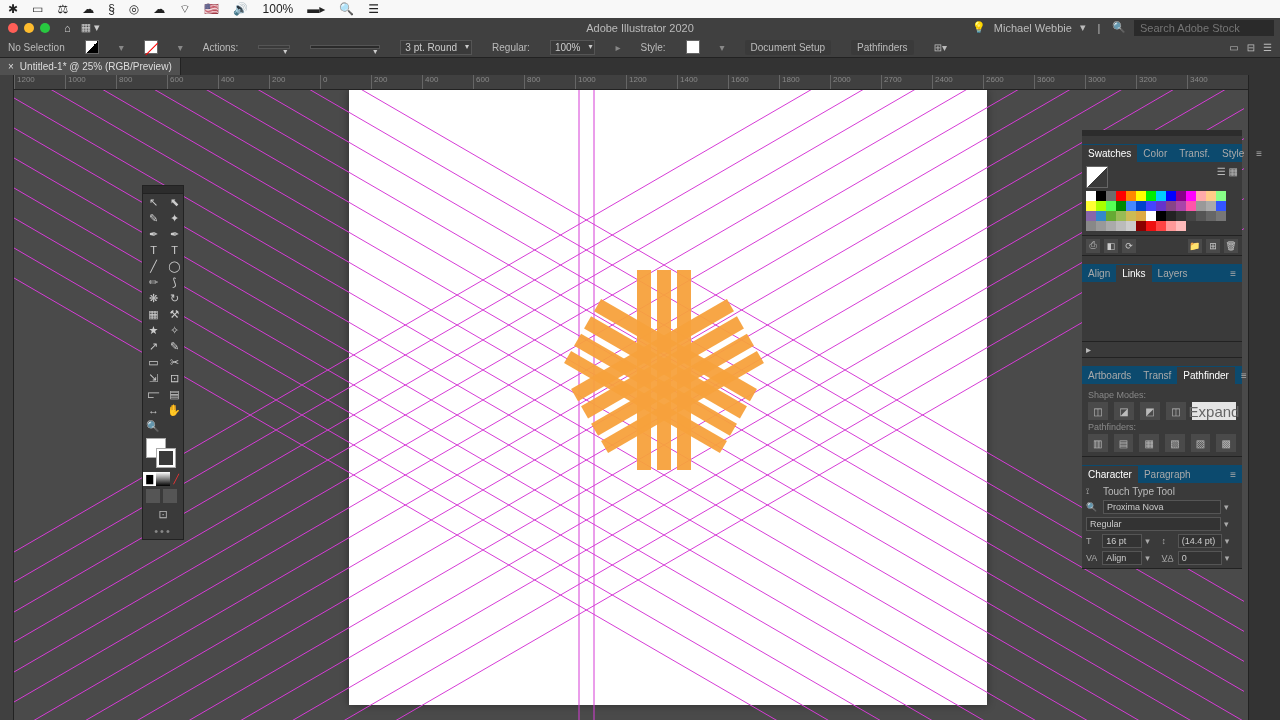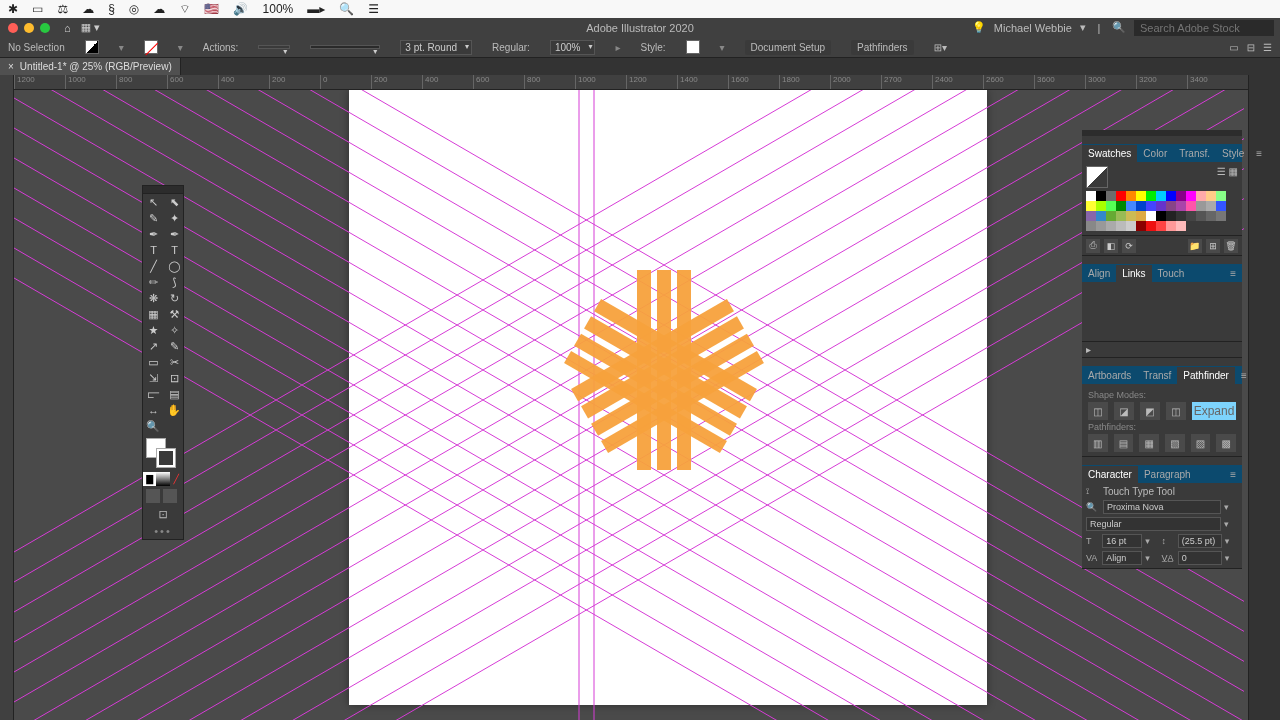--- a/index.html
+++ b/index.html
@@ -72,21 +72,21 @@
 .sw-grid { display:grid; grid-template-columns:repeat(14,10px); gap:0; }
 .sw-grid span { width:10px; height:10px; }
 .icon-row { display:flex; gap:4px; padding:3px 4px; height:20px; align-items:center; }
 .icon-row span { width:14px; height:14px; background:#4a4a4a; display:flex; align-items:center; justify-content:center; font-size:9px; color:#ccc; }
 .icon-row .spacer { flex:1; background:none; }
 .links-body { height:60px; background:#3a3a3a; }
 .pf-body { padding:4px 6px; }
 .pf-body .lbl { color:#888; font-size:9px; margin:2px 0; }
 .pf-row { display:flex; gap:6px; }
 .pf-btn { width:20px; height:18px; background:#4a4a4a; display:flex; align-items:center; justify-content:center; }
-.pf-btn.expand { width:44px; color:#666; font-size:12px; background:#7dd3fc; }
+.pf-btn.expand { width:44px; color:#666; font-size:15px; background:#e5e5e5; }
 .char-body { padding:3px 4px; display:flex; flex-direction:column; gap:3px; }
 .char-row { display:flex; gap:3px; align-items:center; }
 .char-row .inp { flex:1; background:#333; border:1px solid #555; padding:1px 3px; font-size:9px; color:#ccc; height:14px; }
 .char-row .ic { width:14px; color:#aaa; font-size:9px; }
 
 .right-strip { position:absolute; right:0; top:0; width:32px; height:100%; background:#333; border-left:1px solid #222; z-index:5; }
 </style>
 </head>
 <body>
 
@@ -388,21 +388,21 @@
       <span>⟳</span>
       <span class="spacer"></span>
       <span>📁</span>
       <span>⊞</span>
       <span>🗑</span>
     </div>
 
     <div class="panel-tabs">
       <span>Align</span>
       <span class="active">Links</span>
-      <span>Touch</span>
+      <span>Layers</span>
       <span class="menu">≡</span>
     </div>
     <div class="panel-body links-body"></div>
     <div class="panel-body" style="padding:2px 4px"><span>▸</span></div>
 
     <div class="panel-tabs">
       <span>Artboards</span>
       <span>Transf</span>
       <span class="active">Pathfinder</span>
       <span class="menu">≡</span>
@@ -444,21 +444,21 @@
         </div>
       <div class="char-row">
           <span class="inp">Regular</span>
           <span class="ic">▾</span>
         </div>
       <div class="char-row">
         <span class="ic">T</span>
           <span class="inp" style="flex:0 0 40px">16 pt</span>
           <span class="ic">▾</span>
         <span class="ic">↕</span>
-          <span class="inp" style="flex:0 0 44px">(25.5 pt)</span>
+          <span class="inp" style="flex:0 0 44px">(14.4 pt)</span>
           <span class="ic">▾</span>
       </div>
       <div class="char-row">
         <span class="ic">VA</span>
           <span class="inp" style="flex:0 0 40px">Align</span>
           <span class="ic">▾</span>
         <span class="ic">V̲A̲</span>
           <span class="inp" style="flex:0 0 44px">0</span>
           <span class="ic">▾</span>
       </div>

